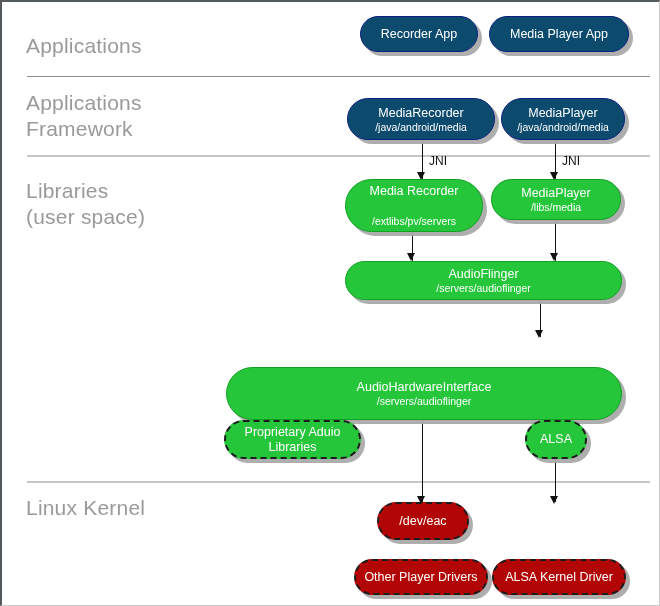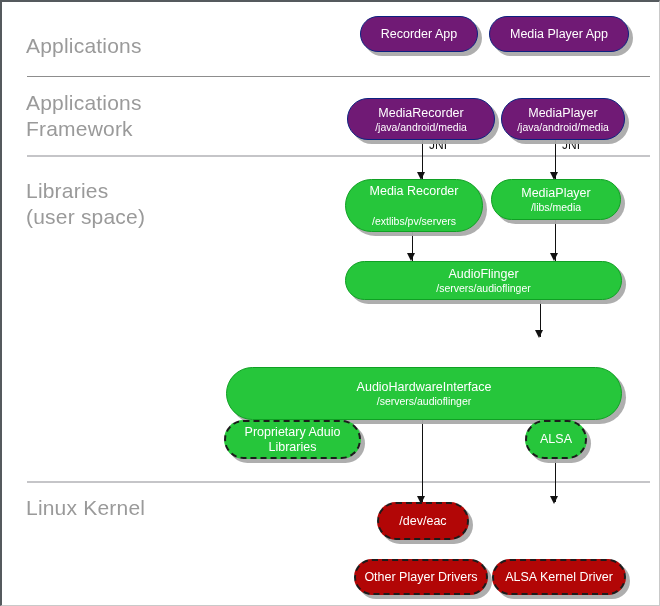--- a/index.html
+++ b/index.html
@@ -62,21 +62,21 @@
     line-height: 15px;
     white-space: nowrap;
   }
   .node .sub {
     font-size: 10.5px;
     line-height: 12px;
     white-space: nowrap;
   }
   .node.two-line .title { line-height: 15px; }
 
-  .node.blue  { background: #701a75; border: 1px solid #0c2280; }
+  .node.blue  { background: #0c4a6e; border: 1px solid #0c2280; }
   .node.green { background: #26c63b; border: 1px solid #10a024; }
   .node.red   { background: #b20606; border: 1px solid #8b0303; }
 
   .node.dashed { border: 2px dashed #1c1c1c; }
   .node.dashed.green { background: #26c63b; }
   .node.dashed.red   { background: #b20606; }
 
   
   .vline {
     position: absolute;
@@ -93,20 +93,21 @@
     border-top: 8px solid #111111;
     z-index: 3;
   }
   .edge-label {
     position: absolute;
     color: #111111;
     font-size: 12px;
     line-height: 14px;
     white-space: nowrap;
     z-index: 4;
+    margin-top: 16px;
   }
 </style>
 </head>
 <body>
 
 <div id="diagram">
 
   <div class="divider" style="left:25px; top:74px;  width:623px;"></div>
   <div class="divider soft" style="left:25px; top:153px; width:623px;"></div>
   <div class="divider soft" style="left:25px; top:479px; width:623px;"></div>

